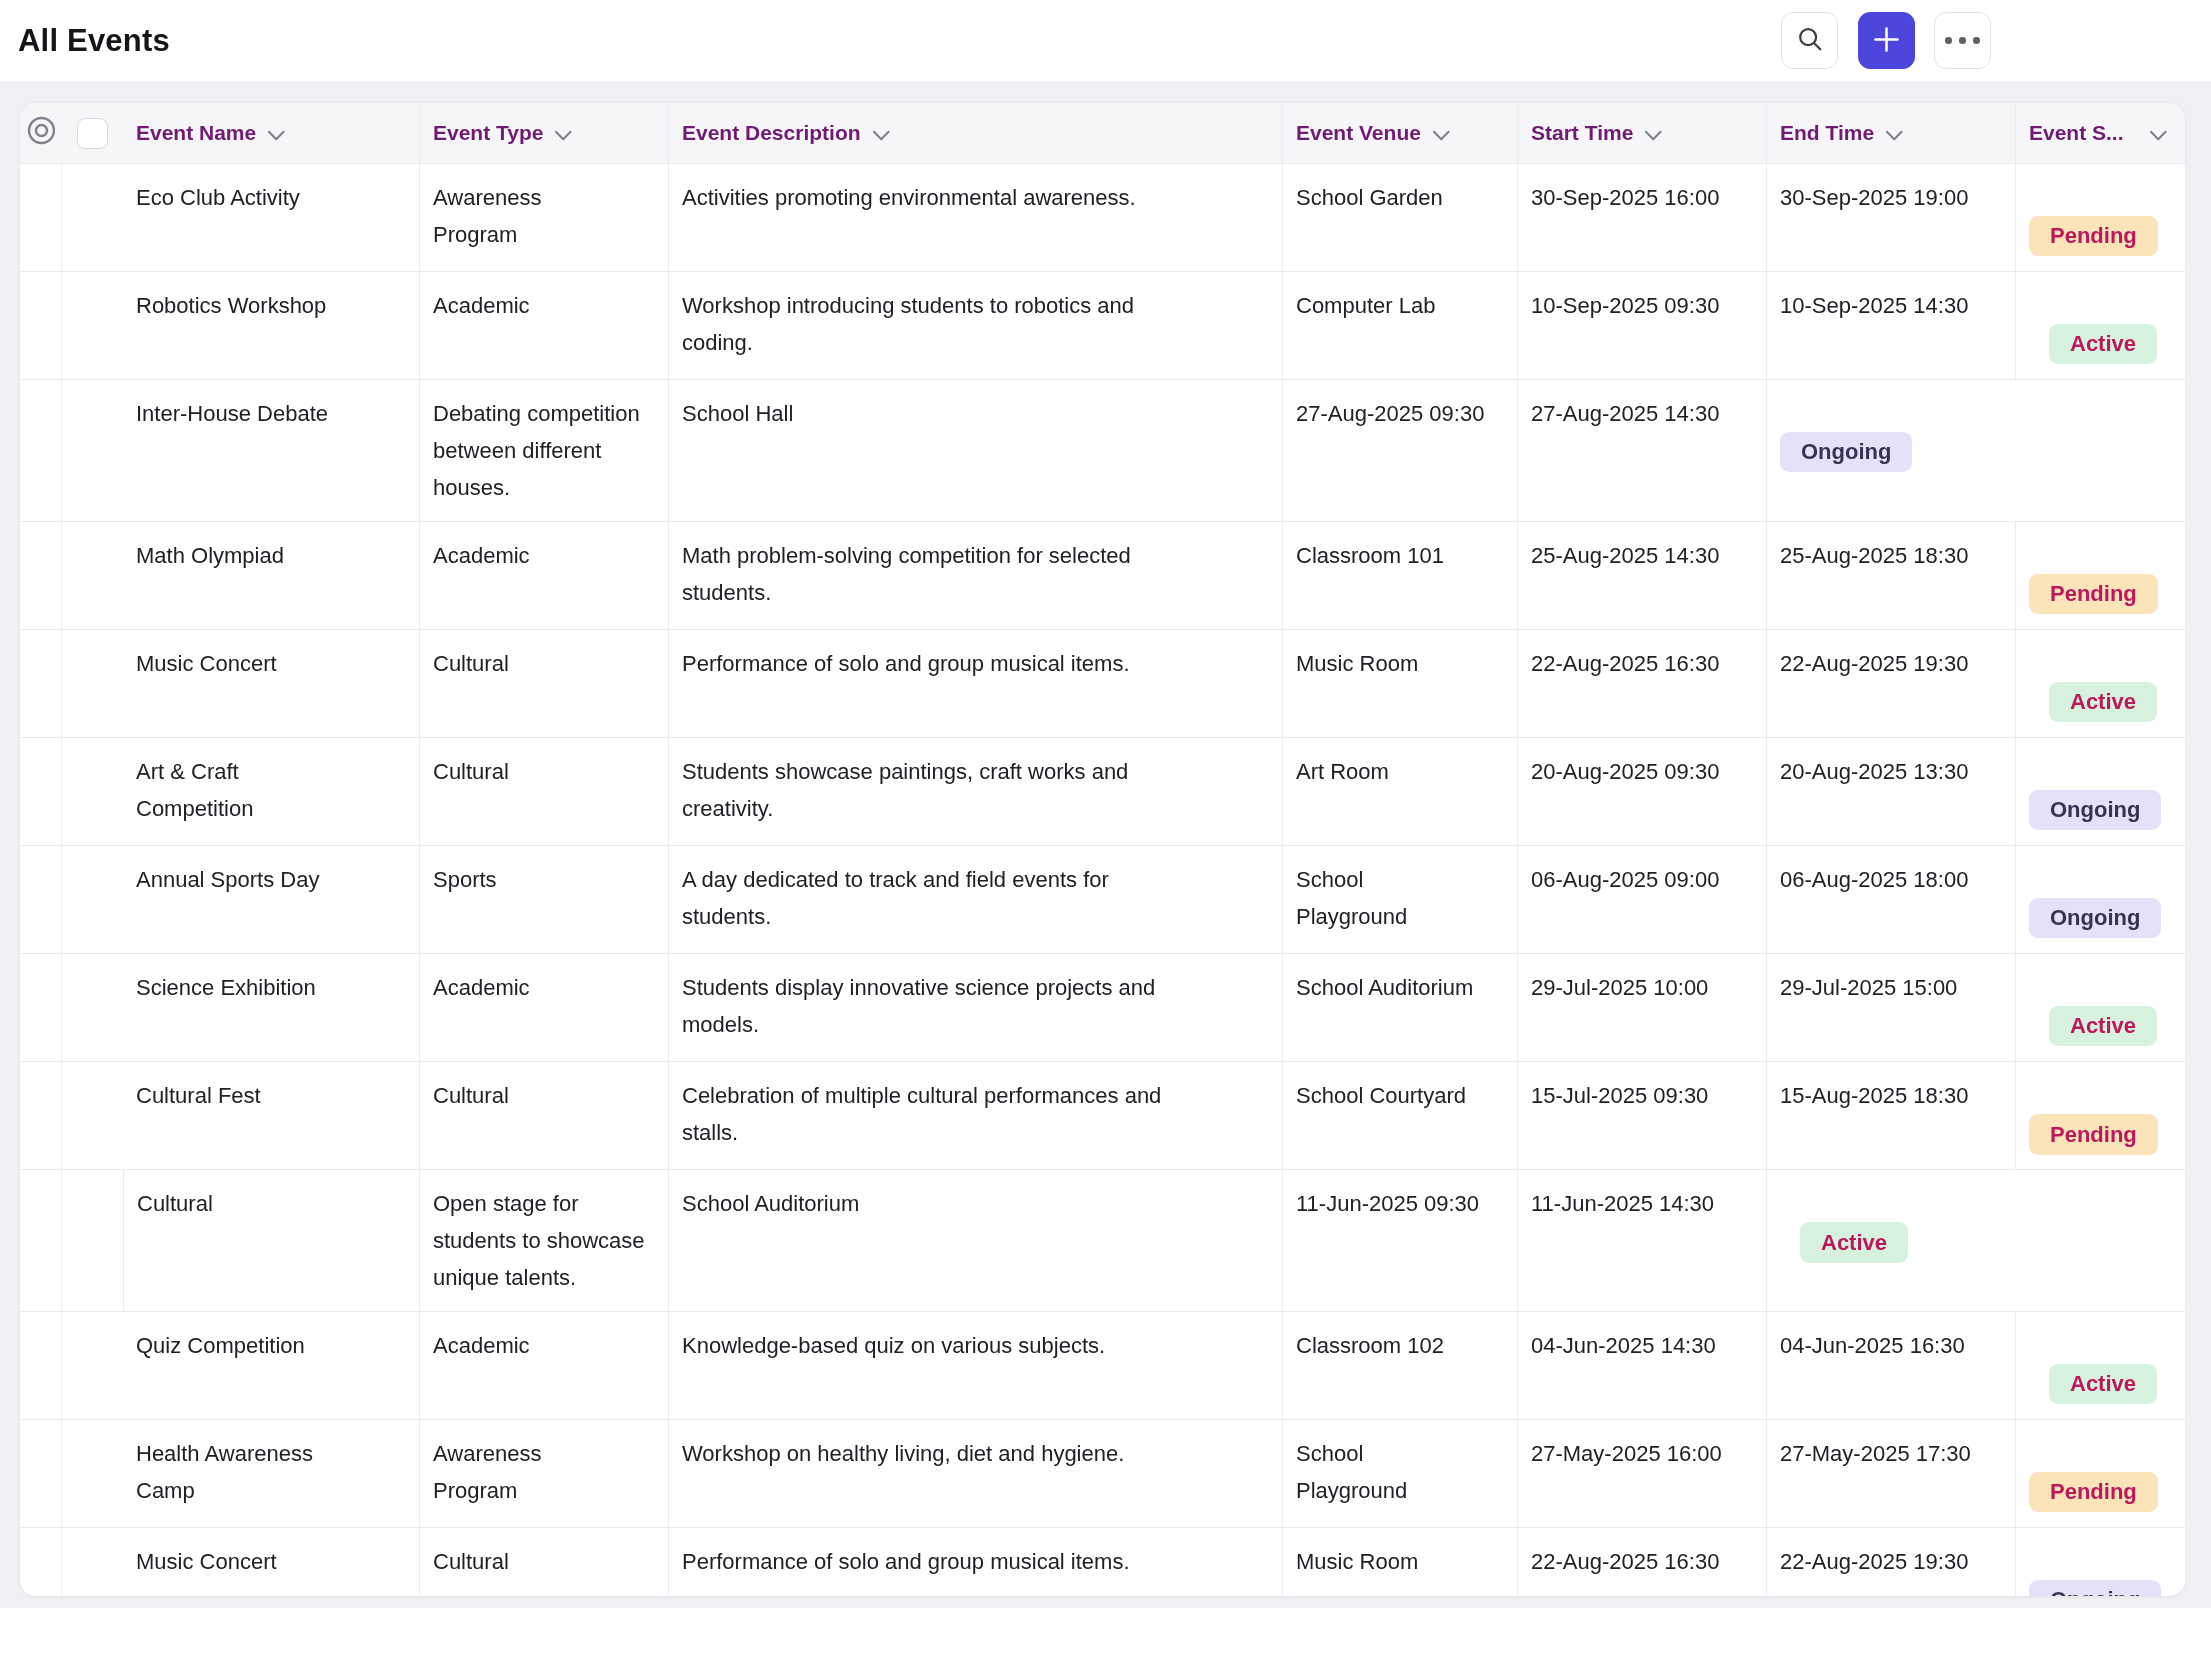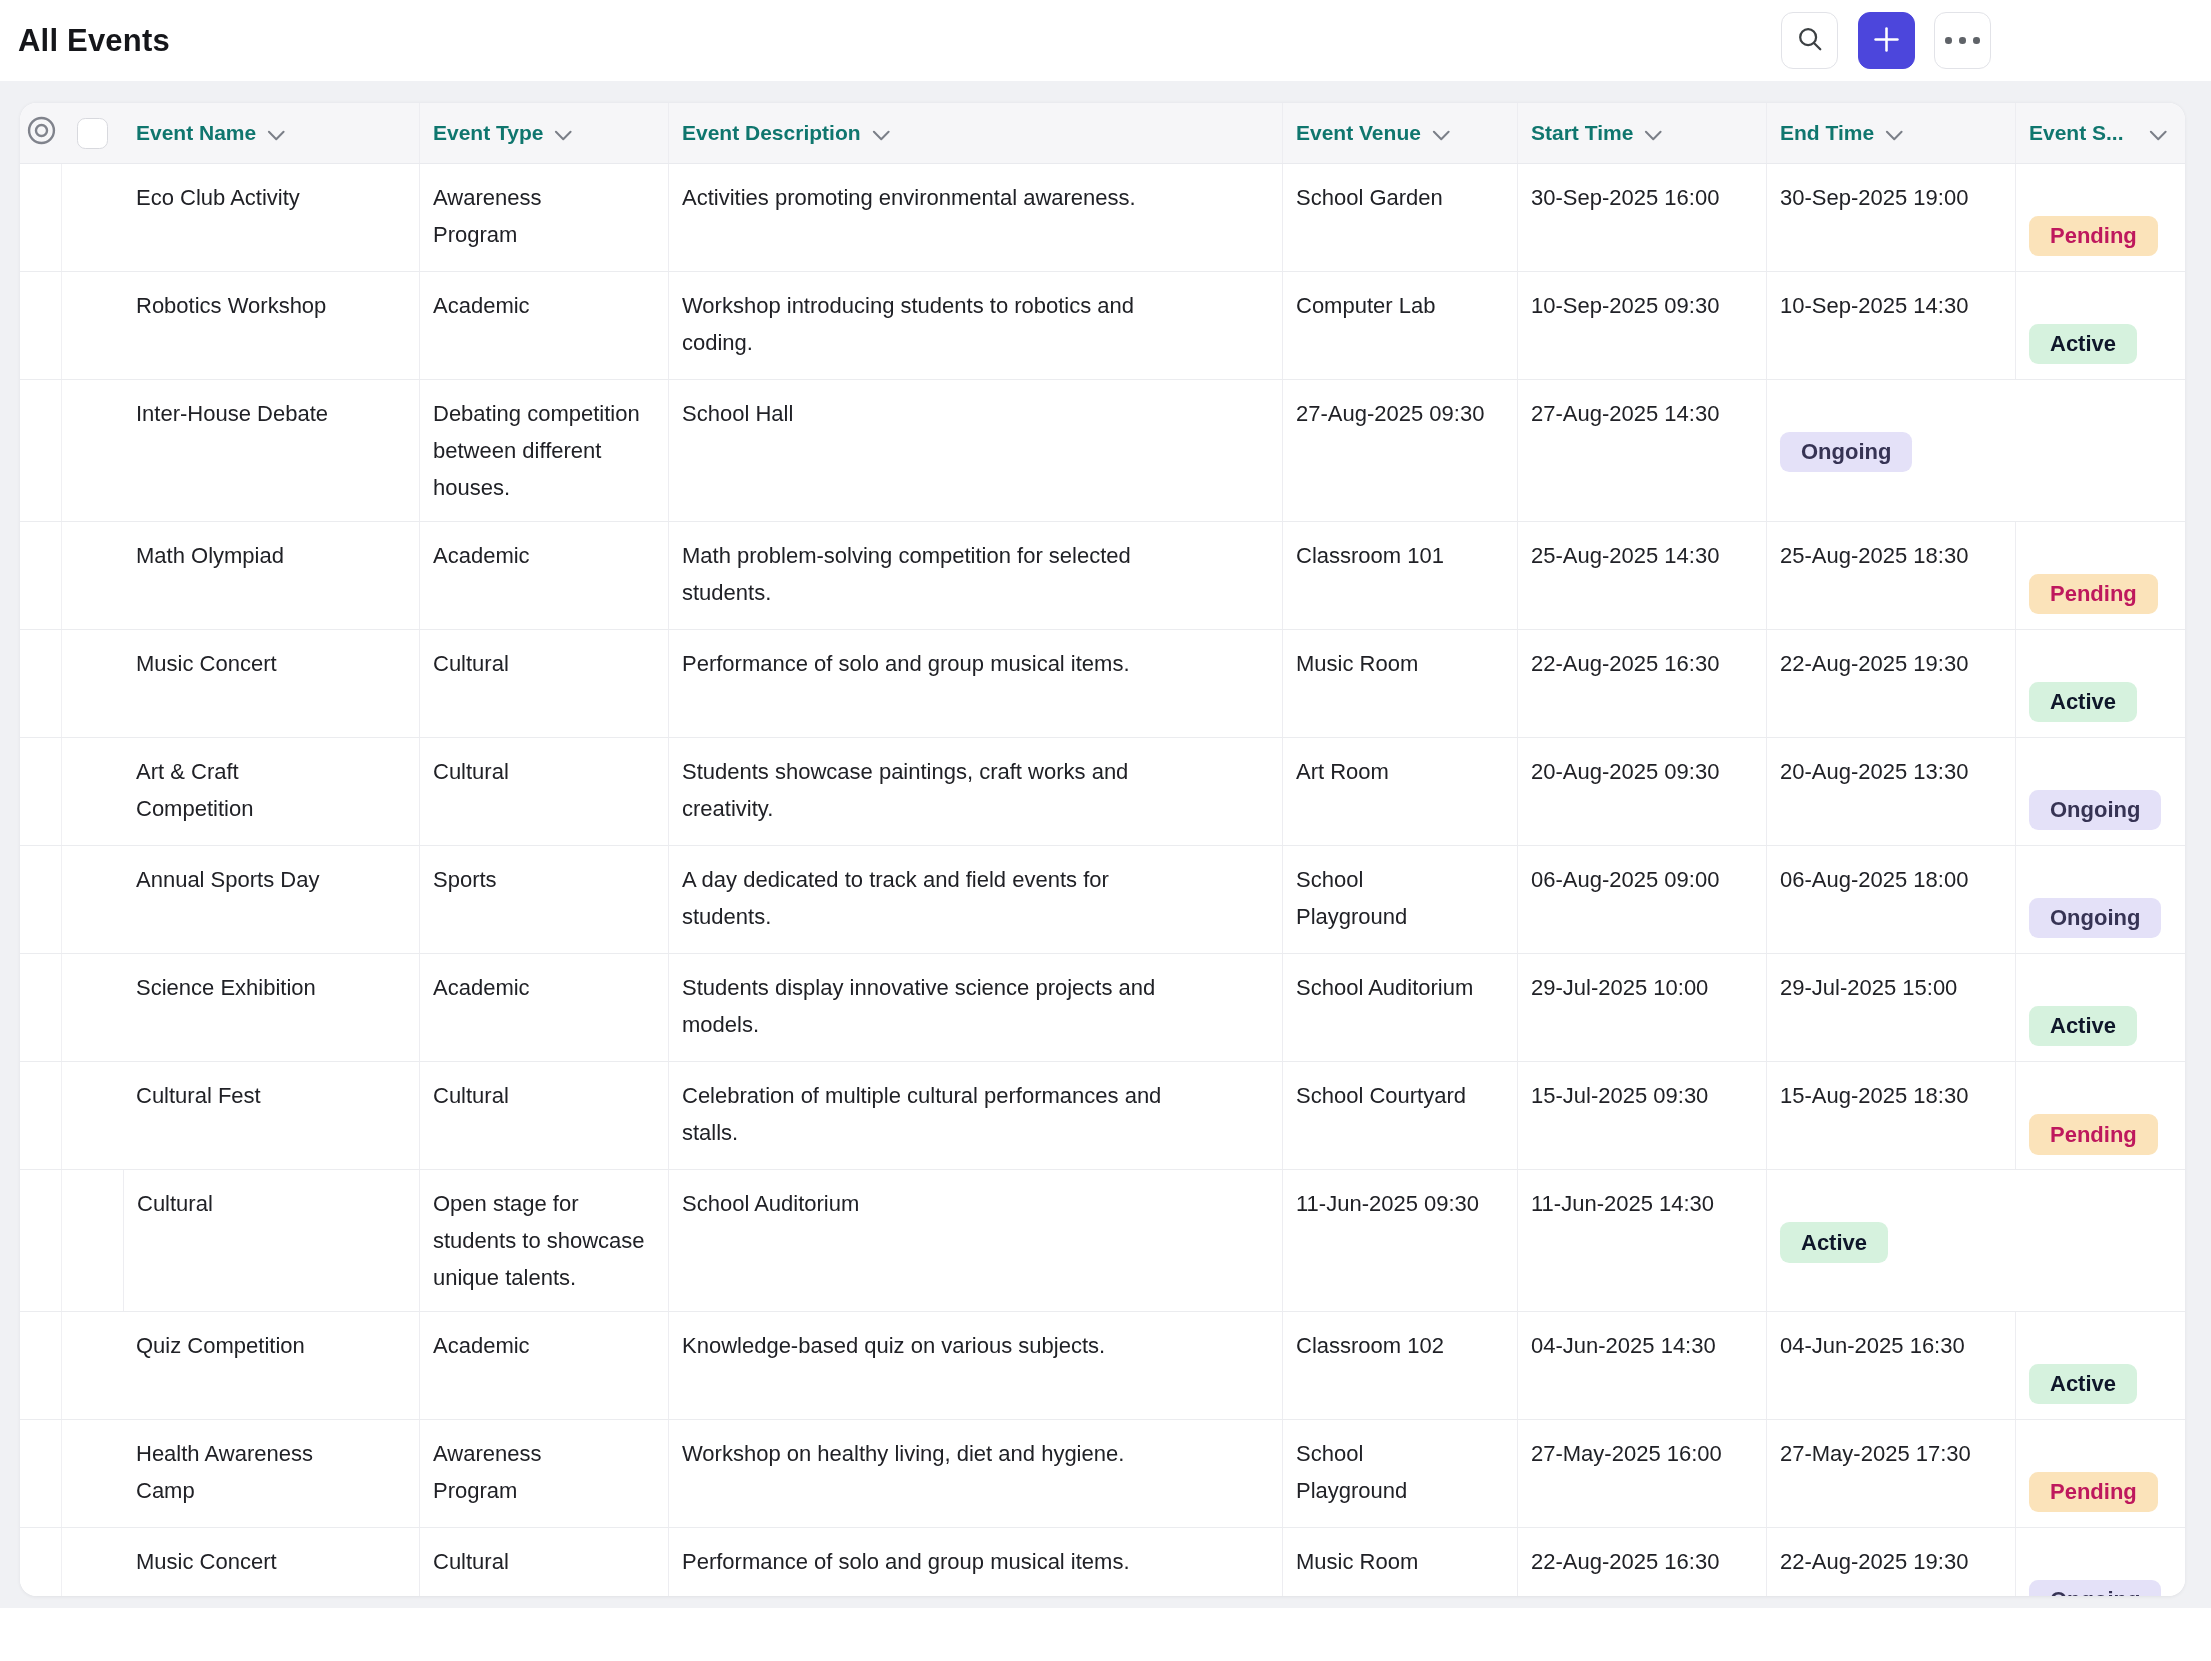--- a/index.html
+++ b/index.html
@@ -44,21 +44,21 @@
   .thead, .trow {
     display: grid;
     grid-template-columns: 42px 61px 296px 249px 614px 235px 249px 249px 169px;
   }
   .thead {
     background: #f6f6f8; height: 61px; align-items: center;
     border-bottom: 0.9px solid #e9eaee;
   }
   .th {
     display: flex; align-items: center; gap: 11px;
-    font-size: 21px; font-weight: 600; color: #0f766e;
+    font-size: 21px; font-weight: 600; color: #701a75;
     padding: 0 13px; height: 100%;
   }
   .th.sep, .td.sep { border-left: 0.9px solid #ededf1; }
   .th.col-icon { justify-content: center; padding: 0; }
   .th.col-check { padding-left: 14.8px; }
   .th.col-status { justify-content: space-between; padding-right: 16.6px; gap: 6px; }
   .chev { flex: 0 0 auto; margin-top: 2.8px; cursor: pointer; }
 
   .checkbox {
     width: 31px; height: 31px; border-radius: 8.3px;
@@ -73,21 +73,21 @@
   }
   .td.col-icon { border-right: 0.9px solid #f0f0f3; padding: 0; }
   .td.col-check { padding: 0; }
 
   .badge {
     display: inline-block; font-size: 22px; font-weight: 600;
     line-height: 29.5px; padding: 5.5px 21px; border-radius: 9.2px;
     white-space: nowrap;
   }
   .badge.pending { background: #fbe3ba; color: #be185d; }
-  .badge.active  { background: #d6f2de; color: #0f172a; }
+  .badge.active  { background: #d6f2de; color: #be185d; margin-left: 20px; }
   .badge.ongoing { background: #e4e1f8; color: #363354; }
 </style>
 </head>
 <body>
 
 <div class="toolbar">
   <h1 class="page-title">All Events</h1>
   <div class="toolbar-actions">
     <button class="tbtn">
       <span>

